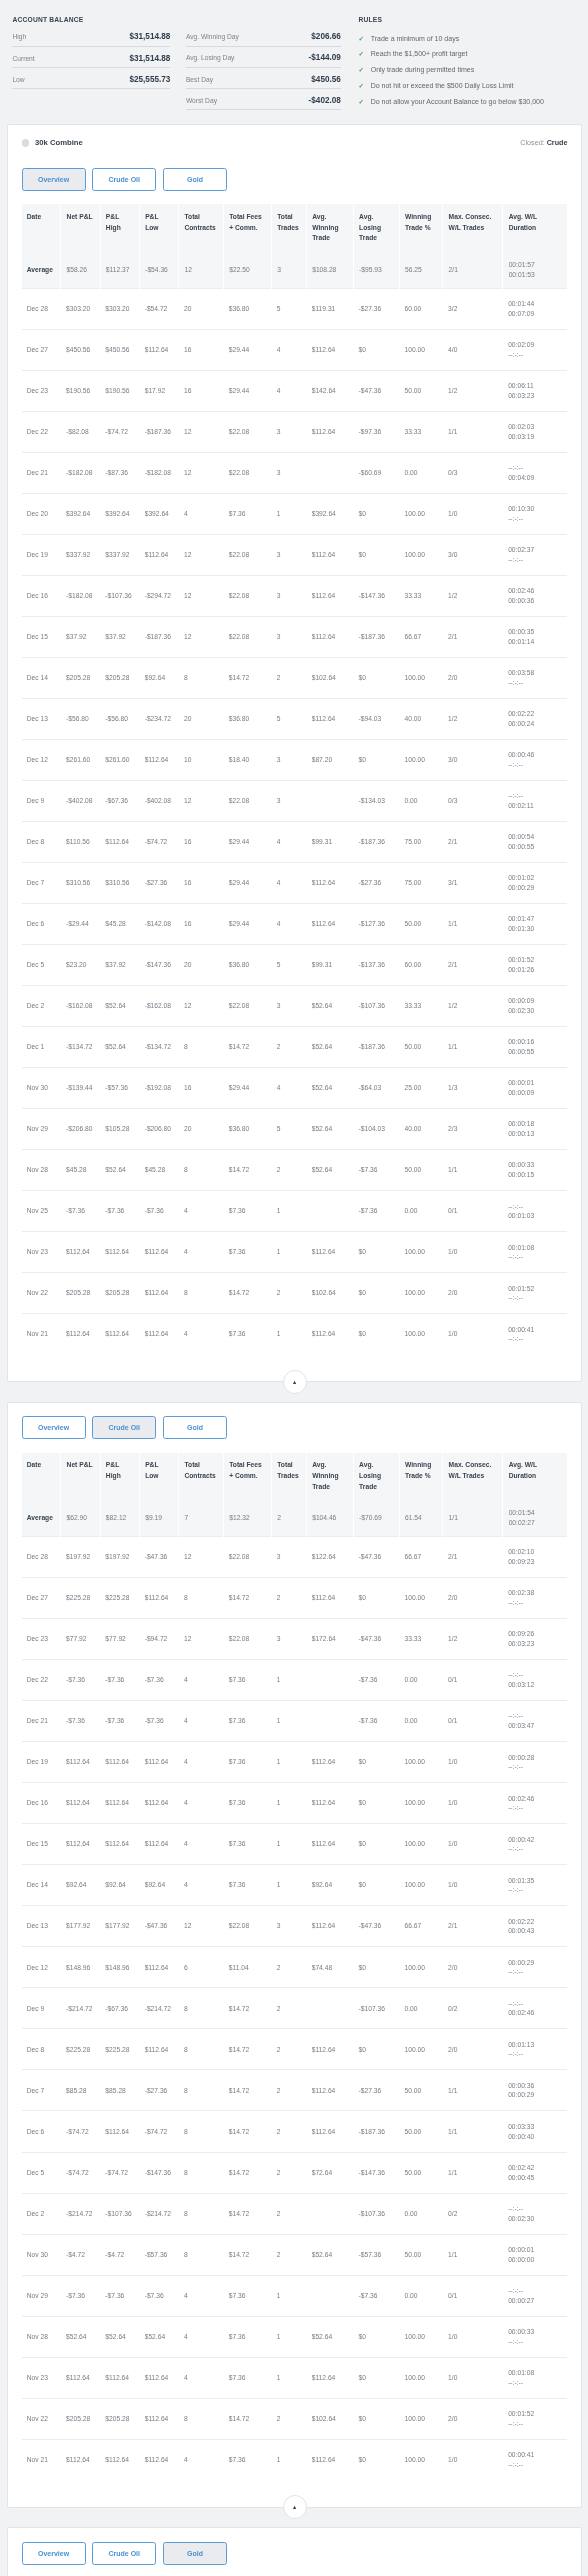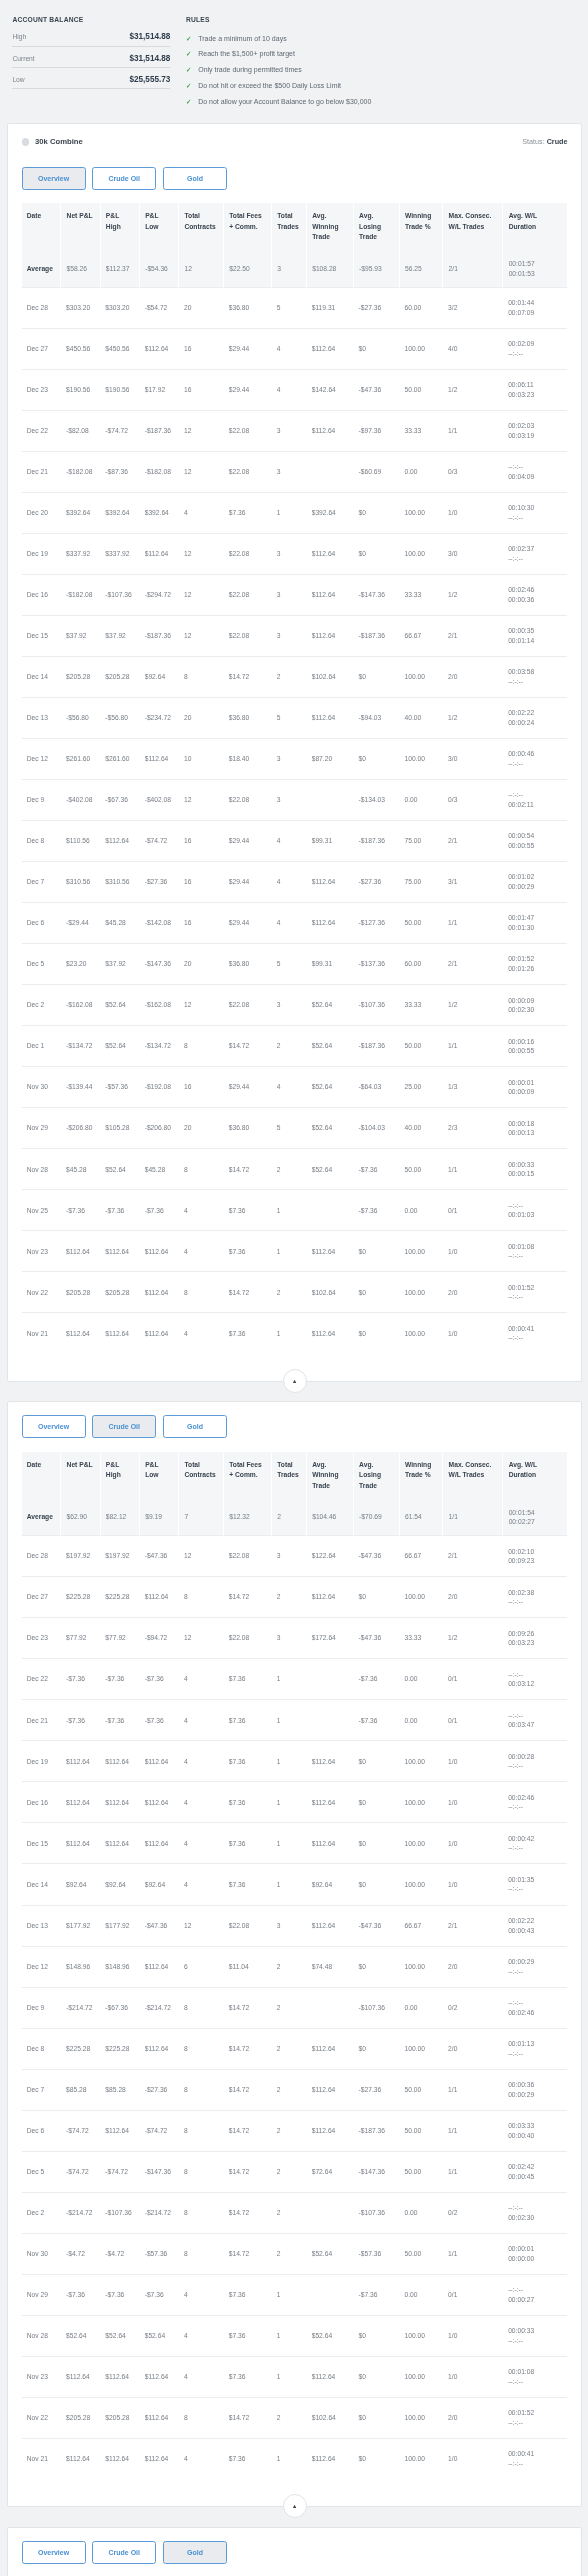--- a/index.html
+++ b/index.html
@@ -71,20 +71,38 @@
     <div class="stat-row">
       <span class="stat-label">Current</span>
       <span class="stat-value">$31,514.88</span>
     </div>
     <div class="stat-row">
       <span class="stat-label">Low</span>
       <span class="stat-value">$25,555.73</span>
     </div>
   </div>
 
+  <div class="col-days" style="padding-top:9.8px;">
+    <div class="stat-row">
+      <span class="stat-label">Avg. Winning Day</span>
+      <span class="stat-value">$206.66</span>
+    </div>
+    <div class="stat-row">
+      <span class="stat-label">Avg. Losing Day</span>
+      <span class="stat-value">-$144.09</span>
+    </div>
+    <div class="stat-row">
+      <span class="stat-label">Best Day</span>
+      <span class="stat-value">$450.56</span>
+    </div>
+    <div class="stat-row">
+      <span class="stat-label">Worst Day</span>
+      <span class="stat-value">-$402.08</span>
+    </div>
+  </div>
 
   <div class="col-rules">
     <div class="section-title">RULES</div>
     <div class="rules-list">
       <div class="rule">
         <span class="check" style="color:#2fa352;">✓</span>
         <span>Trade a minimum of 10 days</span>
       </div>
       <div class="rule">
         <span class="check" style="color:#2fa352;">✓</span>
@@ -106,21 +124,21 @@
   </div>
 </div>
 
 <div class="card">
   <div class="card-head">
     <div class="card-title-wrap">
       <span class="dot"></span>
       <span class="card-title">30k Combine</span>
     </div>
     <div class="status">
-      <span>Status:</span>
+      <span>Closed:</span>
       <b>Crude</b>
     </div>
   </div>
   <div class="btn-row">
     <div class="btn active">Overview</div>
     <div class="btn">Crude Oil</div>
     <div class="btn">Gold</div>
   </div>
   <table>
     <thead>

